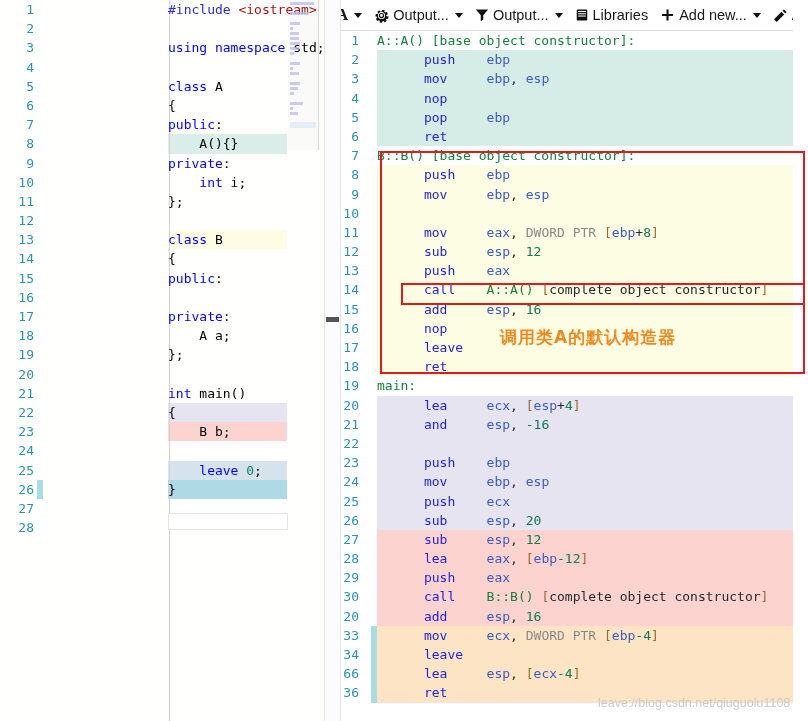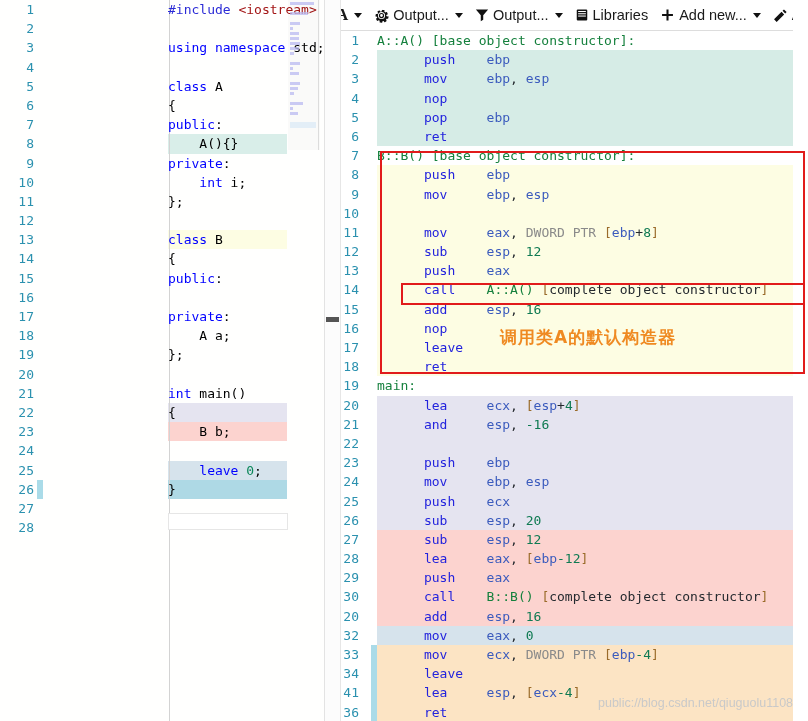--- a/index.html
+++ b/index.html
@@ -332,26 +332,25 @@
         <div class="arow"><div class="ahl" style="background: rgb(229, 228, 240);"></div><div class="agut">22</div></div>
         <div class="arow"><div class="ahl" style="background: rgb(229, 228, 240);"></div><div class="agut">23</div><div class="atxt">      <span class="a-mn">push</span>    <span class="a-reg">ebp</span></div></div>
         <div class="arow"><div class="ahl" style="background: rgb(229, 228, 240);"></div><div class="agut">24</div><div class="atxt">      <span class="a-mn">mov</span>     <span class="a-reg">ebp</span>, <span class="a-reg">esp</span></div></div>
         <div class="arow"><div class="ahl" style="background: rgb(229, 228, 240);"></div><div class="agut">25</div><div class="atxt">      <span class="a-mn">push</span>    <span class="a-reg">ecx</span></div></div>
         <div class="arow"><div class="ahl" style="background: rgb(229, 228, 240);"></div><div class="agut">26</div><div class="atxt">      <span class="a-mn">sub</span>     <span class="a-reg">esp</span>, <span class="a-num">20</span></div></div>
         <div class="arow"><div class="ahl" style="background: rgb(252, 211, 207);"></div><div class="agut">27</div><div class="atxt">      <span class="a-mn">sub</span>     <span class="a-reg">esp</span>, <span class="a-num">12</span></div></div>
         <div class="arow"><div class="ahl" style="background: rgb(252, 211, 207);"></div><div class="agut">28</div><div class="atxt">      <span class="a-mn">lea</span>     <span class="a-reg">eax</span>, <span class="a-brk">[</span><span class="a-reg">ebp</span><span class="a-num">-12</span><span class="a-brk">]</span></div></div>
         <div class="arow"><div class="ahl" style="background: rgb(252, 211, 207);"></div><div class="agut">29</div><div class="atxt">      <span class="a-mn">push</span>    <span class="a-reg">eax</span></div></div>
         <div class="arow"><div class="ahl" style="background: rgb(252, 211, 207);"></div><div class="agut">30</div><div class="atxt">      <span class="a-mn">call</span>    <span class="a-label">B::B()</span> <span class="a-brk">[</span>complete object constructor<span class="a-brk">]</span></div></div>
         <div class="arow"><div class="ahl" style="background: rgb(252, 211, 207);"></div><div class="agut">20</div><div class="atxt">      <span class="a-mn">add</span>     <span class="a-reg">esp</span>, <span class="a-num">16</span></div></div>
-        <div class="arow"><div class="ahl" style="background: rgb(214, 227, 236);"></div><div class="agut">32</div><div class="atxt">      <span class="a-mn">mov</span>     <span class="a-reg">eax</span>, <span class="a-num">0</span></div></div>
         <div class="arow"><div class="ahl" style="background: rgb(252, 228, 196);"></div><div class="agutbar"></div><div class="agut">33</div><div class="atxt">      <span class="a-mn">mov</span>     <span class="a-reg">ecx</span>, <span class="a-kw">DWORD</span> <span class="a-kw">PTR</span> <span class="a-brk">[</span><span class="a-reg">ebp</span><span class="a-num">-4</span><span class="a-brk">]</span></div></div>
         <div class="arow"><div class="ahl" style="background: rgb(252, 228, 196);"></div><div class="agutbar"></div><div class="agut">34</div><div class="atxt">      <span class="a-mn">leave</span></div></div>
-        <div class="arow"><div class="ahl" style="background: rgb(252, 228, 196);"></div><div class="agutbar"></div><div class="agut">41</div><div class="atxt">      <span class="a-mn">lea</span>     <span class="a-reg">esp</span>, <span class="a-brk">[</span><span class="a-reg">ecx</span><span class="a-num">-4</span><span class="a-brk">]</span></div></div>
+        <div class="arow"><div class="ahl" style="background: rgb(252, 228, 196);"></div><div class="agutbar"></div><div class="agut">66</div><div class="atxt">      <span class="a-mn">lea</span>     <span class="a-reg">esp</span>, <span class="a-brk">[</span><span class="a-reg">ecx</span><span class="a-num">-4</span><span class="a-brk">]</span></div></div>
         <div class="arow"><div class="ahl" style="background: rgb(252, 228, 196);"></div><div class="agutbar"></div><div class="agut">36</div><div class="atxt">      <span class="a-mn">ret</span></div></div>
       </div>
   </div>
 
   <div class="redbox-outer"></div>
   <div class="redbox-inner"></div>
   <div class="cn-note">调用类A的默认构造器</div>
-  <div class="watermark">public://blog.csdn.net/qiuguolu1108</div>
+  <div class="watermark">leave://blog.csdn.net/qiuguolu1108</div>
 
 </div>
 
 </body></html>

